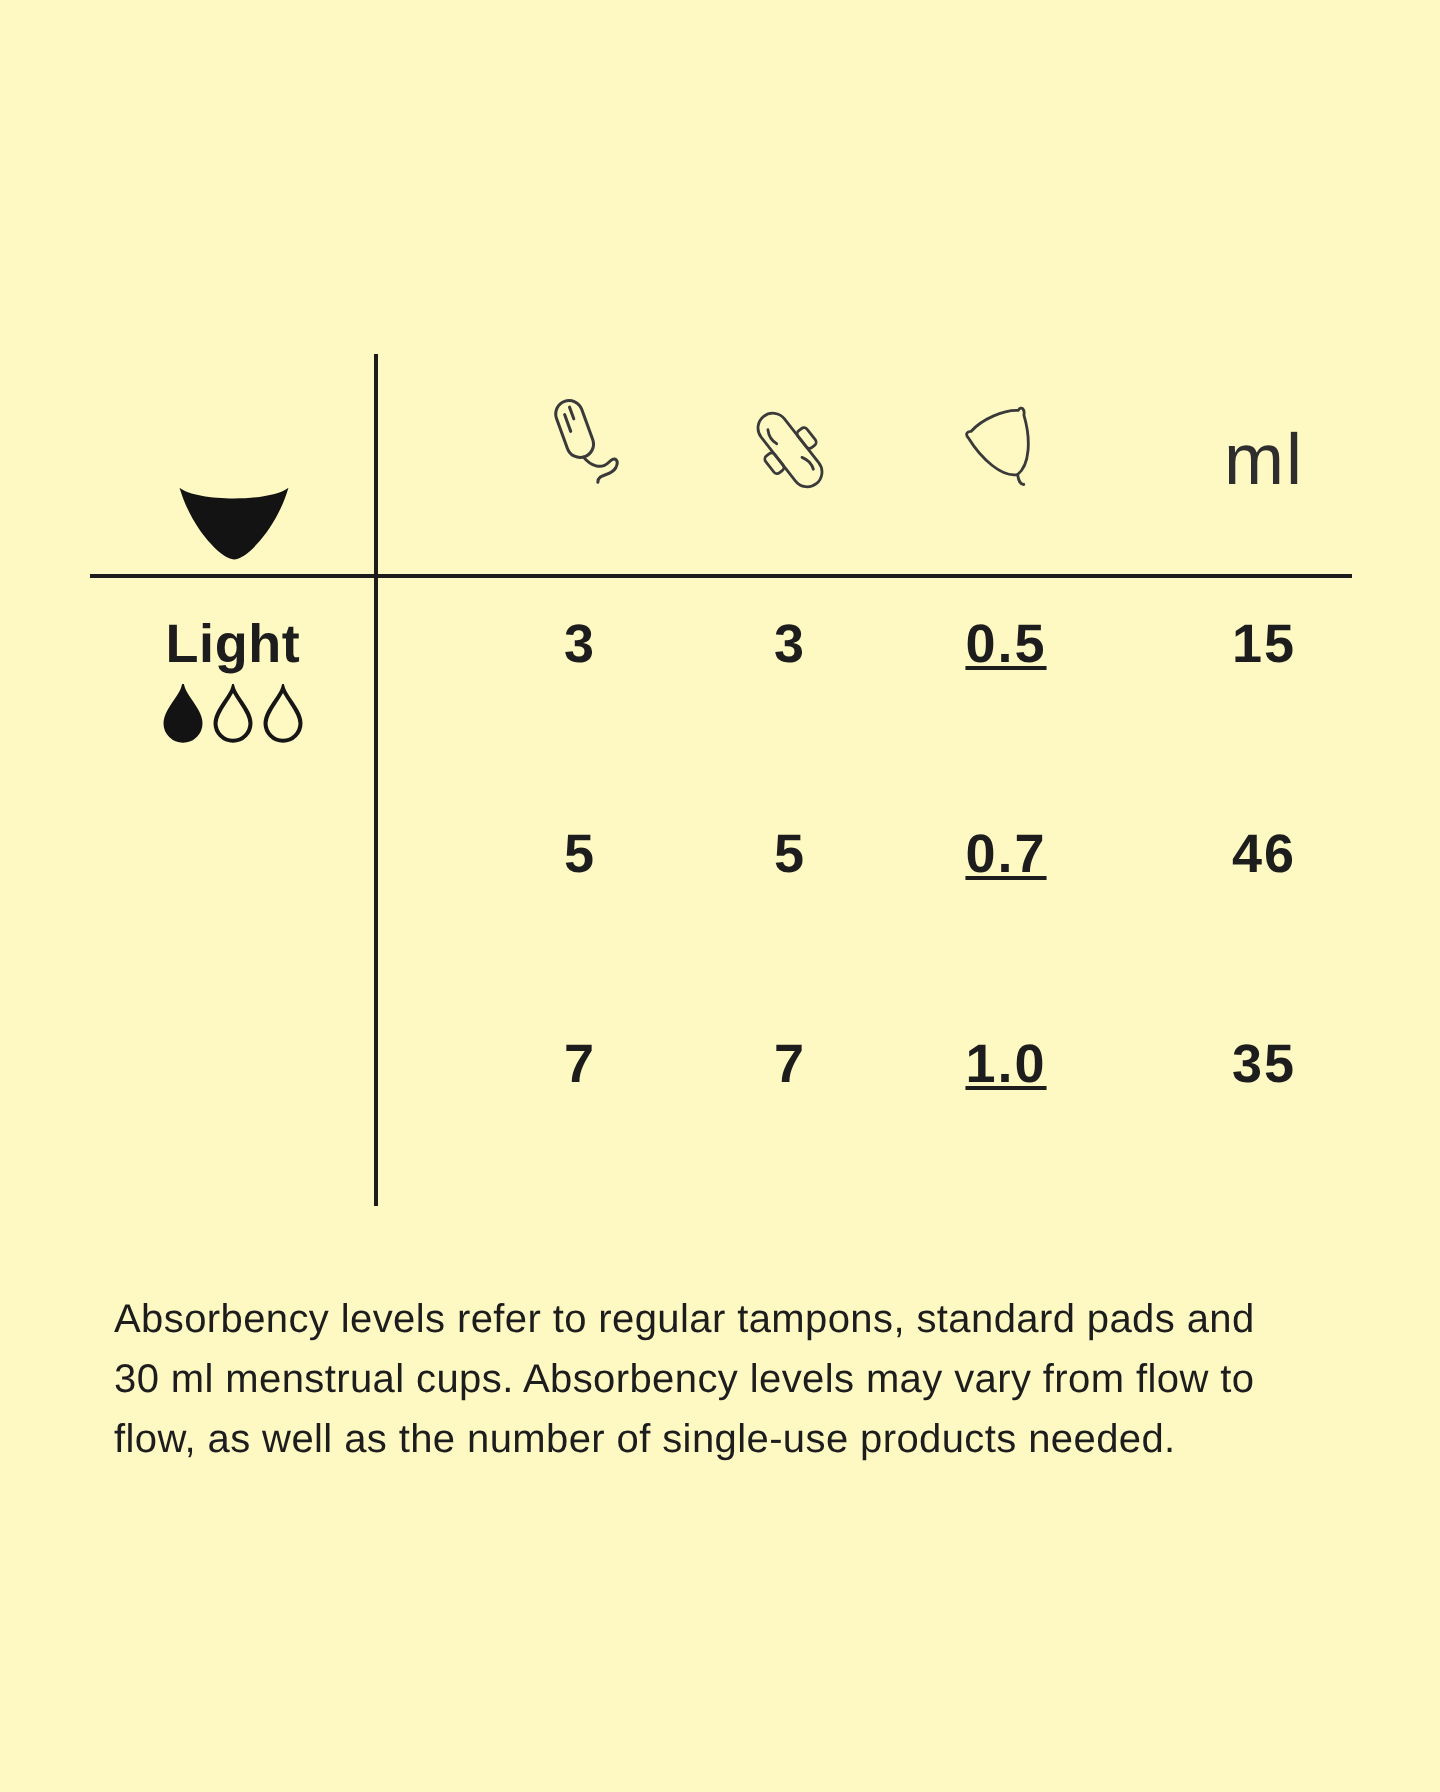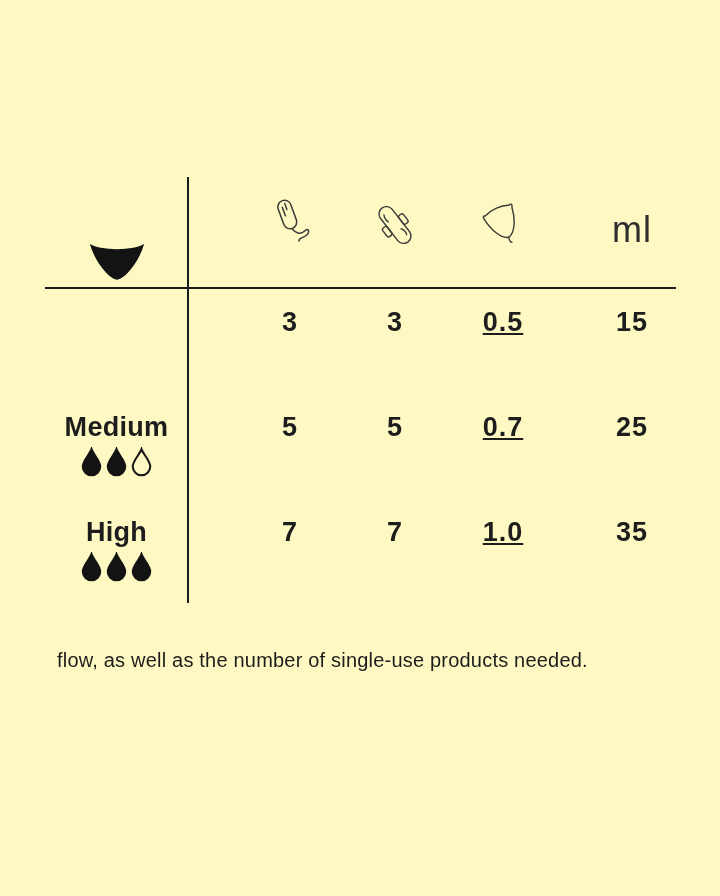--- a/index.html
+++ b/index.html
@@ -67,66 +67,54 @@
           <g transform="rotate(-24 30 28)">
             <path d="M12 13 C11 10 13 9 15 10 C24 6 38 6 46 10 C49 8 50 11 48 14 C46 29 39 43 30 45 C21 43 14 28 12 13 Z"></path>
             <path d="M30 45 C29 49 29 51 31 52"></path>
           </g>
         </svg>
       </div>
       <div class="colpos c4 ml-label">ml</div>
     </div>
 
     <div class="row r0">
+      <div class="labelcol">
+        <div class="flow-label">Light</div>
+        <div class="drops">
+          <span class="drop filled"><svg viewBox="0 0 25 32" width="23" height="30">
+                <path d="M12.5 2 C11 7 3 14.5 3 21 a9.5 9.5 0 0 0 19 0 C22 14.5 14 7 12.5 2 Z"></path>
+              </svg></span>
+          <span class="drop"><svg viewBox="0 0 25 32" width="23" height="30">
+                <path d="M12.5 2 C11 7 3 14.5 3 21 a9.5 9.5 0 0 0 19 0 C22 14.5 14 7 12.5 2 Z"></path>
+              </svg></span>
+          <span class="drop"><svg viewBox="0 0 25 32" width="23" height="30">
+                <path d="M12.5 2 C11 7 3 14.5 3 21 a9.5 9.5 0 0 0 19 0 C22 14.5 14 7 12.5 2 Z"></path>
+              </svg></span>
+        </div>
+      </div>
       <div class="colpos val c1">3</div>
       <div class="colpos val c2">3</div>
       <div class="colpos val c3">0.5</div>
       <div class="colpos val c4">15</div>
     </div>
 
     <div class="row r1">
-      <div class="labelcol">
-        <div class="flow-label">Medium</div>
-        <div class="drops">
-          <span class="drop filled"><svg viewBox="0 0 25 32" width="23" height="30">
-                <path d="M12.5 2 C11 7 3 14.5 3 21 a9.5 9.5 0 0 0 19 0 C22 14.5 14 7 12.5 2 Z"></path>
-              </svg></span>
-          <span class="drop filled"><svg viewBox="0 0 25 32" width="23" height="30">
-                <path d="M12.5 2 C11 7 3 14.5 3 21 a9.5 9.5 0 0 0 19 0 C22 14.5 14 7 12.5 2 Z"></path>
-              </svg></span>
-          <span class="drop"><svg viewBox="0 0 25 32" width="23" height="30">
-                <path d="M12.5 2 C11 7 3 14.5 3 21 a9.5 9.5 0 0 0 19 0 C22 14.5 14 7 12.5 2 Z"></path>
-              </svg></span>
-        </div>
-      </div>
       <div class="colpos val c1">5</div>
       <div class="colpos val c2">5</div>
       <div class="colpos val c3">0.7</div>
-      <div class="colpos val c4">25</div>
+      <div class="colpos val c4">46</div>
     </div>
 
     <div class="row r2">
-      <div class="labelcol">
-        <div class="flow-label">High</div>
-        <div class="drops">
-          <span class="drop filled"><svg viewBox="0 0 25 32" width="23" height="30">
-                <path d="M12.5 2 C11 7 3 14.5 3 21 a9.5 9.5 0 0 0 19 0 C22 14.5 14 7 12.5 2 Z"></path>
-              </svg></span>
-          <span class="drop filled"><svg viewBox="0 0 25 32" width="23" height="30">
-                <path d="M12.5 2 C11 7 3 14.5 3 21 a9.5 9.5 0 0 0 19 0 C22 14.5 14 7 12.5 2 Z"></path>
-              </svg></span>
-          <span class="drop filled"><svg viewBox="0 0 25 32" width="23" height="30">
-                <path d="M12.5 2 C11 7 3 14.5 3 21 a9.5 9.5 0 0 0 19 0 C22 14.5 14 7 12.5 2 Z"></path>
-              </svg></span>
-        </div>
-      </div>
       <div class="colpos val c1">7</div>
       <div class="colpos val c2">7</div>
       <div class="colpos val c3">1.0</div>
       <div class="colpos val c4">35</div>
     </div>
   </div>
 
   <div class="footnote">
+    <div>Absorbency levels refer to regular tampons, standard pads and</div>
+    <div>30 ml menstrual cups. Absorbency levels may vary from flow to</div>
     <div>flow, as well as the number of single-use products needed.</div>
   </div>
 
 </div>
 
 </body></html>

